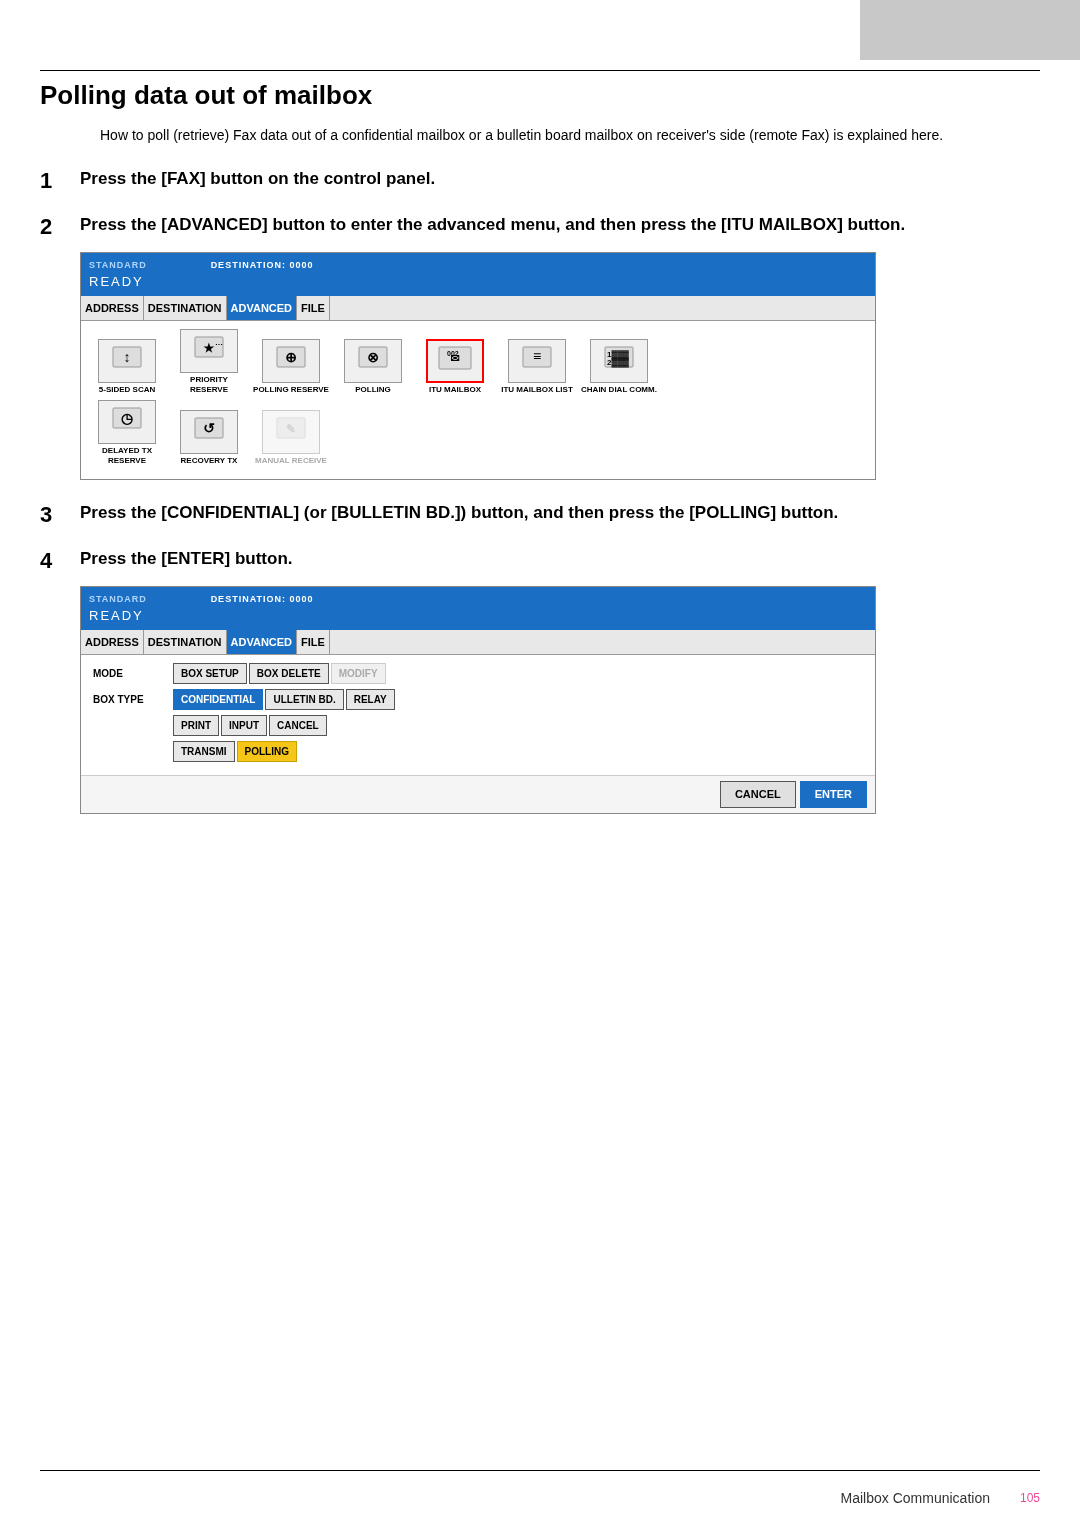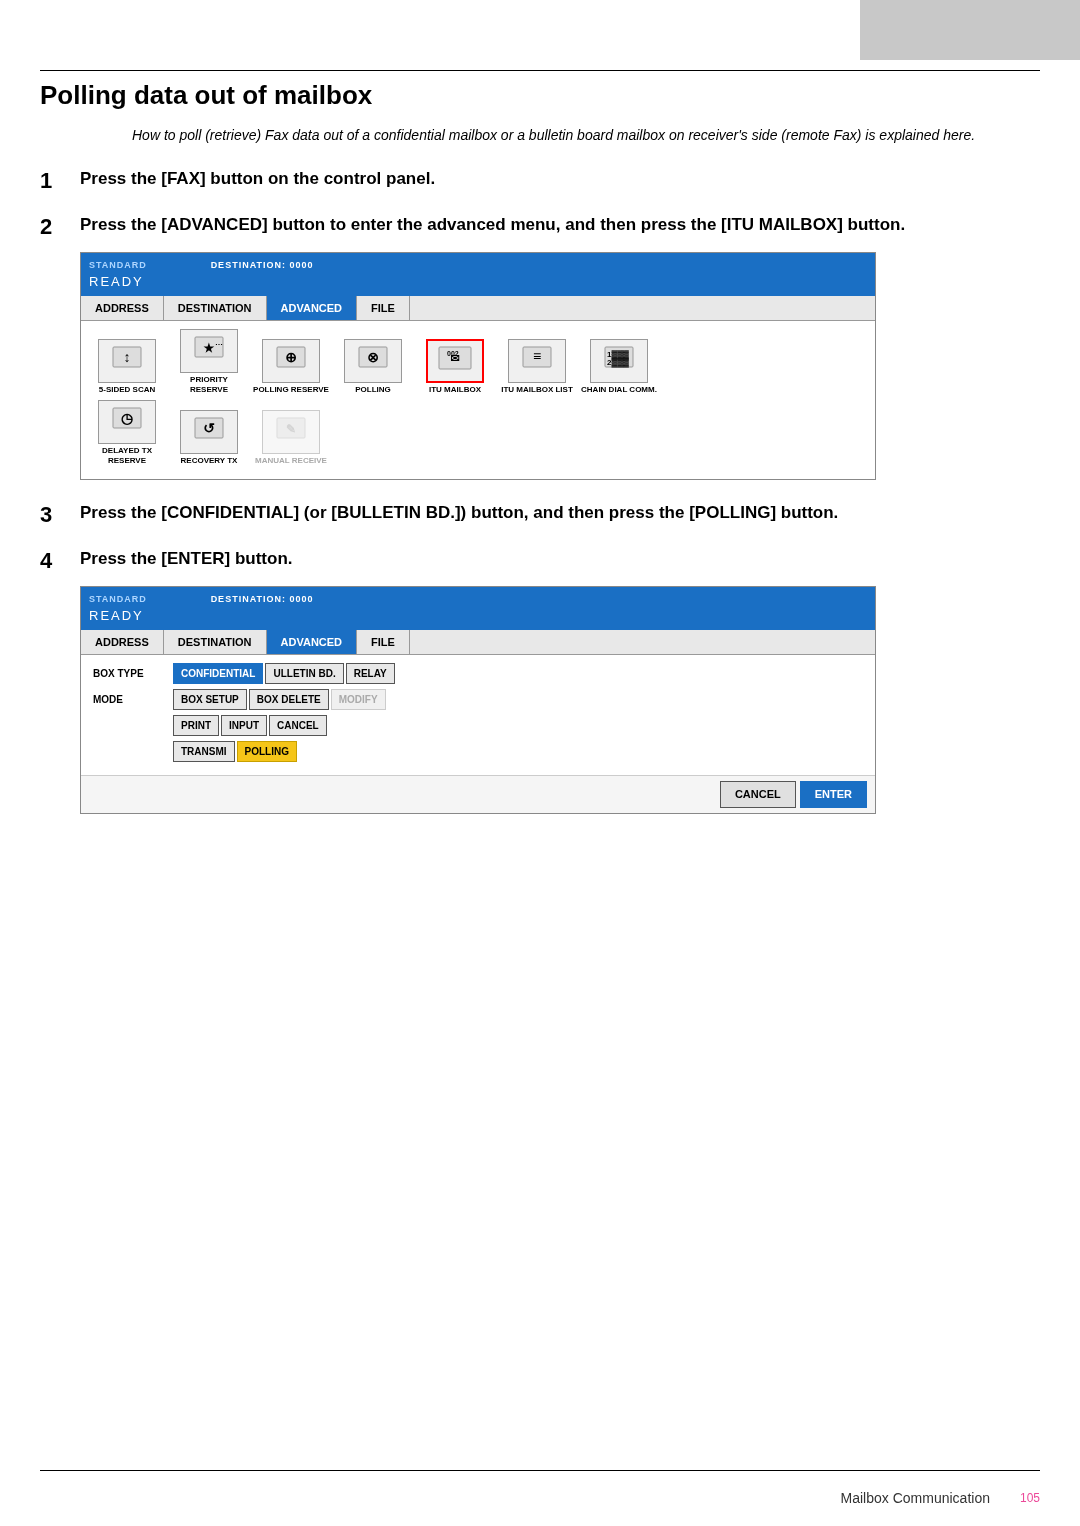--- a/index.html
+++ b/index.html
@@ -41,24 +41,23 @@
     
     .page-title {
       font-size: 26px;
       font-weight: bold;
       margin-bottom: 14px;
     }
 
     
     .description {
       font-size: 14px;
-      margin-left: 92px;
+      margin-left: 60px;
       margin-bottom: 20px;
       line-height: 1.5;
-      font-style: italic;
     }
 
     
     .step {
       display: flex;
       align-items: flex-start;
       margin-bottom: 18px;
     }
 
     .step-number {
@@ -108,21 +107,21 @@
       letter-spacing: 1px;
     }
 
     .screen-tabs {
       display: flex;
       border-bottom: 1px solid #999;
       background: #e8e8e8;
     }
 
     .screen-tab {
-      padding: 4px 14px;
+      padding: 4px 4px;
       font-size: 11px;
       font-weight: bold;
       border-right: 1px solid #999;
       color: #000;
     }
 
     .screen-tab.active {
       background: #1a6fc4;
       color: #fff;
     }
@@ -444,34 +443,34 @@
         </div>
         <div class="screen-tabs">
           <div class="screen-tab">ADDRESS</div>
           <div class="screen-tab">DESTINATION</div>
           <div class="screen-tab active">ADVANCED</div>
           <div class="screen-tab">FILE</div>
         </div>
         <div class="screen-body-menu">
 
           <div class="menu-row">
+            <div class="menu-label">MODE</div>
+            <div class="menu-buttons">
+              <div class="menu-btn">BOX SETUP</div>
+              <div class="menu-btn">BOX DELETE</div>
+              <div class="menu-btn grayed">MODIFY</div>
+            </div>
+          </div>
+
+          <div class="menu-row">
             <div class="menu-label">BOX TYPE</div>
             <div class="menu-buttons">
               <div class="menu-btn active-blue">CONFIDENTIAL</div>
               <div class="menu-btn">ULLETIN BD.</div>
               <div class="menu-btn">RELAY</div>
-            </div>
-          </div>
-
-          <div class="menu-row">
-            <div class="menu-label">MODE</div>
-            <div class="menu-buttons">
-              <div class="menu-btn">BOX SETUP</div>
-              <div class="menu-btn">BOX DELETE</div>
-              <div class="menu-btn grayed">MODIFY</div>
             </div>
           </div>
 
           <div class="menu-row">
             <div class="menu-label"></div>
             <div class="menu-buttons">
               <div class="menu-btn">PRINT</div>
               <div class="menu-btn">INPUT</div>
               <div class="menu-btn">CANCEL</div>
             </div>

